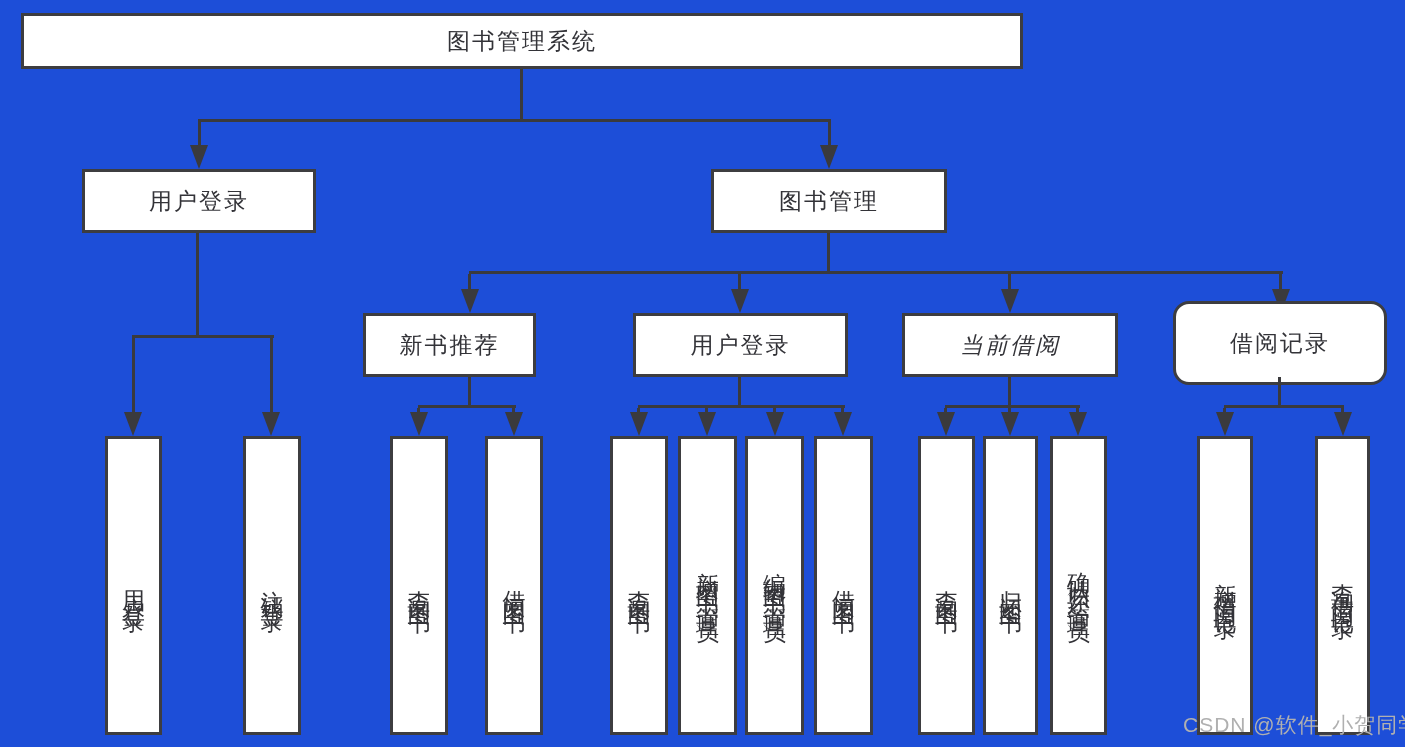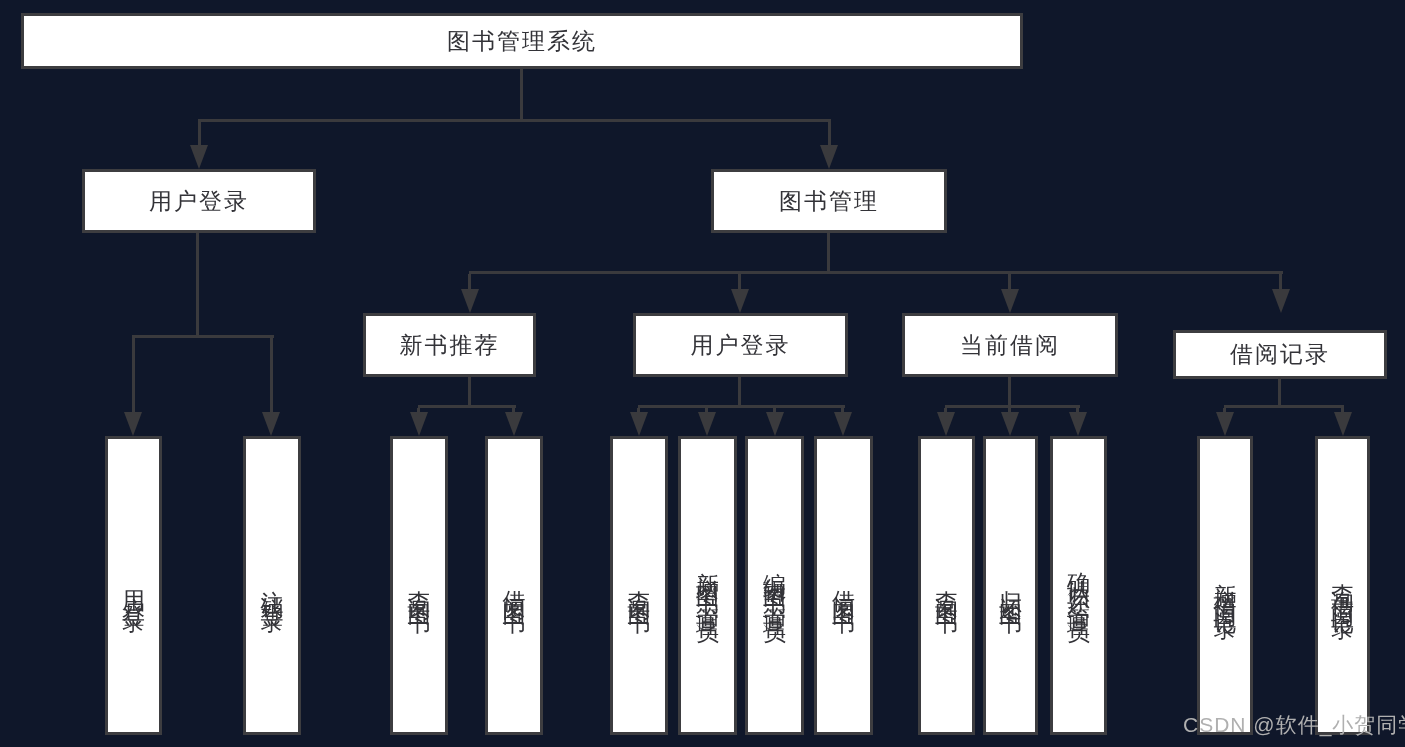--- a/index.html
+++ b/index.html
@@ -1,19 +1,19 @@
 <!DOCTYPE html>
 <html><head>
 <meta charset="utf-8">
 <style>
   html,body{margin:0;padding:0;background:#fff;}
   #canvas{
     position:relative;
     width:1405px;height:747px;
-    background:#0f172a;
+    background:#1d4ed8;
     font-family:"Liberation Sans","DejaVu Sans",sans-serif;
     overflow:hidden;
   }
   .box{
     position:absolute;
     box-sizing:border-box;
     border:3px solid #3d3d40;
     background:#fff;
     display:flex;
     align-items:center;
@@ -83,22 +83,22 @@
   <div class="arrow" style="left:461px;top:289px;"></div>
   <div class="ln" style="left:738px;top:274px;width:3px;height:18px;"></div>
   <div class="arrow" style="left:731px;top:289px;"></div>
   <div class="ln" style="left:1008px;top:274px;width:3px;height:18px;"></div>
   <div class="arrow" style="left:1001px;top:289px;"></div>
   <div class="ln" style="left:1279px;top:274px;width:3px;height:18px;"></div>
   <div class="arrow" style="left:1272px;top:289px;"></div>
 
   <div class="box hbox" style="left:363px;top:313px;width:173px;height:64px;">新书推荐</div>
   <div class="box hbox" style="left:633px;top:313px;width:215px;height:64px;">用户登录</div>
-  <div class="box hbox" style="left:902px;top:313px;width:216px;height:64px;">当前借阅</div>
-  <div class="box hbox" style="left:1173px;top:330px;width:214px;height:49px;">借阅记录</div>
+  <div class="box hbox" style="left:902px;top:313px;width:216px;height:64px;font-style:italic;">当前借阅</div>
+  <div class="box hbox" style="left:1173px;top:301px;width:214px;height:84px;border-radius:16px;">借阅记录</div>
 
   <div class="ln" style="left:468px;top:377px;width:3px;height:30px;"></div>
   <div class="ln" style="left:418px;top:405px;width:98px;height:3px;"></div>
   <div class="ln" style="left:417px;top:408px;width:3px;height:6px;"></div>
   <div class="arrow" style="left:410px;top:412px;"></div>
   <div class="ln" style="left:512px;top:408px;width:3px;height:6px;"></div>
   <div class="arrow" style="left:505px;top:412px;"></div>
 
   <div class="ln" style="left:738px;top:377px;width:3px;height:30px;"></div>
   <div class="ln" style="left:638px;top:405px;width:207px;height:3px;"></div>

